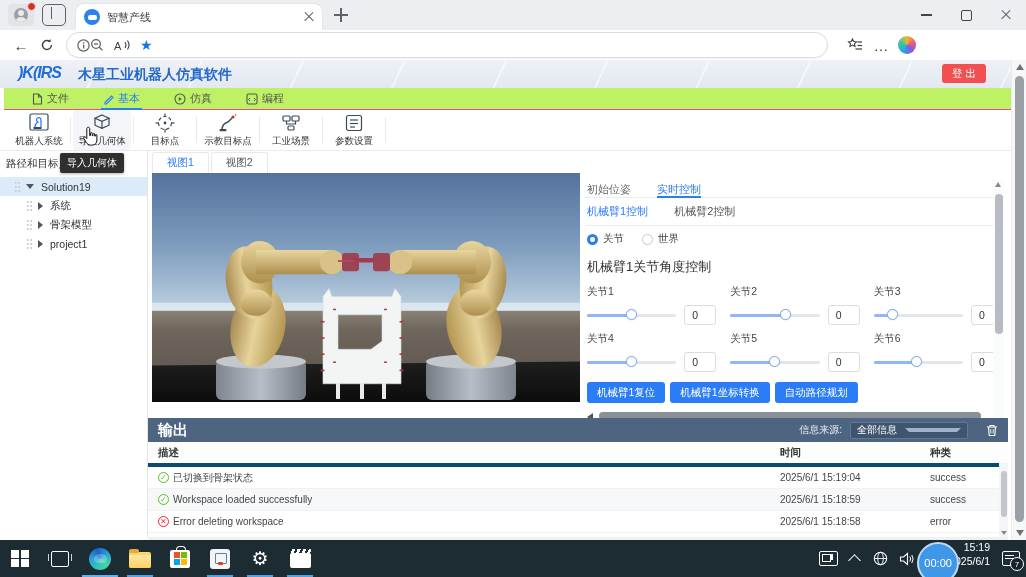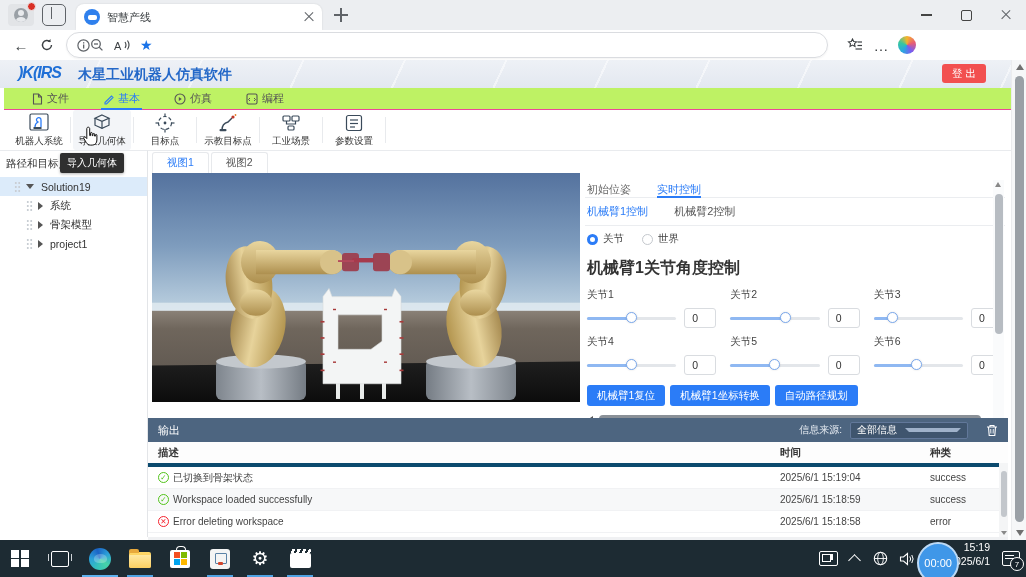--- a/index.html
+++ b/index.html
@@ -86,21 +86,21 @@
   .rtabs{display:flex;gap:26px;border-bottom:1px solid #ebedf0;padding:6px 2px 0 2px;height:22px;box-sizing:border-box;}
   .rtab{font-size:11px;color:#666;position:relative;padding-bottom:6px;}
   .rtab.active{color:#2b7cf7;}
   .rtab.active:after{content:"";position:absolute;left:0;right:0;bottom:-1px;height:2px;background:#2b7cf7;}
   .rsubtabs{display:flex;gap:26px;border-bottom:1px solid #ebedf0;padding:6px 2px;font-size:11px;color:#555;}
   .rsub.active{color:#2b7cf7;}
   .radios{display:flex;gap:18px;align-items:center;padding:6px 2px 2px;}
   .radio{display:flex;align-items:center;gap:5px;font-size:10.5px;color:#444;}
   .rdot{width:11px;height:11px;border-radius:50%;border:1px solid #c4c8cd;box-sizing:border-box;background:#fff;}
   .radio.on .rdot{border:3.2px solid #2b7cf7;}
-  .sect{font-size:16px;font-weight:bold;color:#333;padding:10px 2px 6px;}
+  .sect{font-size:13px;font-weight:normal;color:#333;padding:10px 2px 6px;}
   .jgrid{display:grid;grid-template-columns:1fr 1fr 1fr;column-gap:14px;row-gap:4px;padding:0 2px;}
   .jlabel{font-size:10.5px;color:#444;margin:3px 0 6px;}
   .jrow{display:flex;align-items:center;gap:8px;}
   .slider{position:relative;flex:1;height:12px;}
   .sl-track{position:absolute;left:0;right:0;top:5px;height:2.5px;border-radius:2px;background:#e3e6ea;}
   .sl-fill{position:absolute;left:0;top:5px;height:2.5px;border-radius:2px;background:#8fb8f2;}
   .sl-thumb{position:absolute;top:0;width:11px;height:11px;margin-left:-6px;border-radius:50%;background:#fff;border:1.6px solid #7aa8ec;box-sizing:border-box;box-shadow:0 0 2px rgba(0,0,0,.15);}
   .jinput{width:32px;height:20px;border:1px solid #d9dce0;border-radius:3px;font-size:10.5px;color:#333;padding:0 0 0 7px;box-sizing:border-box;outline:none;font-family:inherit;}
   .rbtns{display:flex;gap:5px;padding:10px 2px 6px;}
   .bluebtn{background:#2b7cf7;color:#fff;font-size:10.5px;height:21px;padding:0 10px;border-radius:3px;display:flex;align-items:center;}
@@ -111,21 +111,21 @@
   .hs-thumb{position:absolute;left:12px;right:22px;top:1px;height:8px;border-radius:4px;background:#8a9097;}
   
   .rvscroll{position:absolute;left:993px;top:120px;width:11px;height:286px;background:#fafbfc;}
   .rv-up{position:absolute;top:2px;left:2px;width:0;height:0;border-left:3.5px solid transparent;border-right:3.5px solid transparent;border-bottom:5px solid #888;}
   .rv-down{position:absolute;bottom:2px;left:2px;width:0;height:0;border-left:3.5px solid transparent;border-right:3.5px solid transparent;border-top:5px solid #888;}
   .rv-thumb{position:absolute;left:1.5px;top:14px;width:8px;height:140px;border-radius:4px;background:#b7bcc2;}
 
   
   .output{position:absolute;left:148px;top:358px;width:860px;height:119px;background:#fff;}
   .ohead{height:24px;background:#4d6580;display:flex;align-items:center;padding:0 10px;}
-  .otitle{color:#fff;font-size:11px;font-weight:normal;}
+  .otitle{color:#fff;font-size:15px;font-weight:bold;}
   .osrc{margin-left:auto;display:flex;align-items:center;gap:8px;}
   .osrc-label{color:#e8edf3;font-size:10px;}
   .oselect{width:118px;height:17px;background:#3f556e;border:1px solid #62789a;border-radius:2px;display:flex;align-items:center;padding:0 6px;box-sizing:border-box;}
   .oselect span{color:#fff;font-size:10px;flex:1;}
   .osel-car{width:0;height:0;border-left:4px solid transparent;border-right:4px solid transparent;border-top:4px solid #9fb2ca;}
   .otrash{margin-left:10px;}
   .othead{display:flex;height:21px;align-items:center;border-bottom:4px solid #0c4a6e;background:#fdfdfd;font-size:10.5px;color:#333;font-weight:bold;}
   .orow{display:flex;height:21px;align-items:center;border-bottom:1px solid #f1f2f4;font-size:10px;color:#444;}
   .orow.alt{background:#f7f8f9;}
   .c-desc{flex:1;display:flex;align-items:center;gap:4px;padding-left:10px;}

